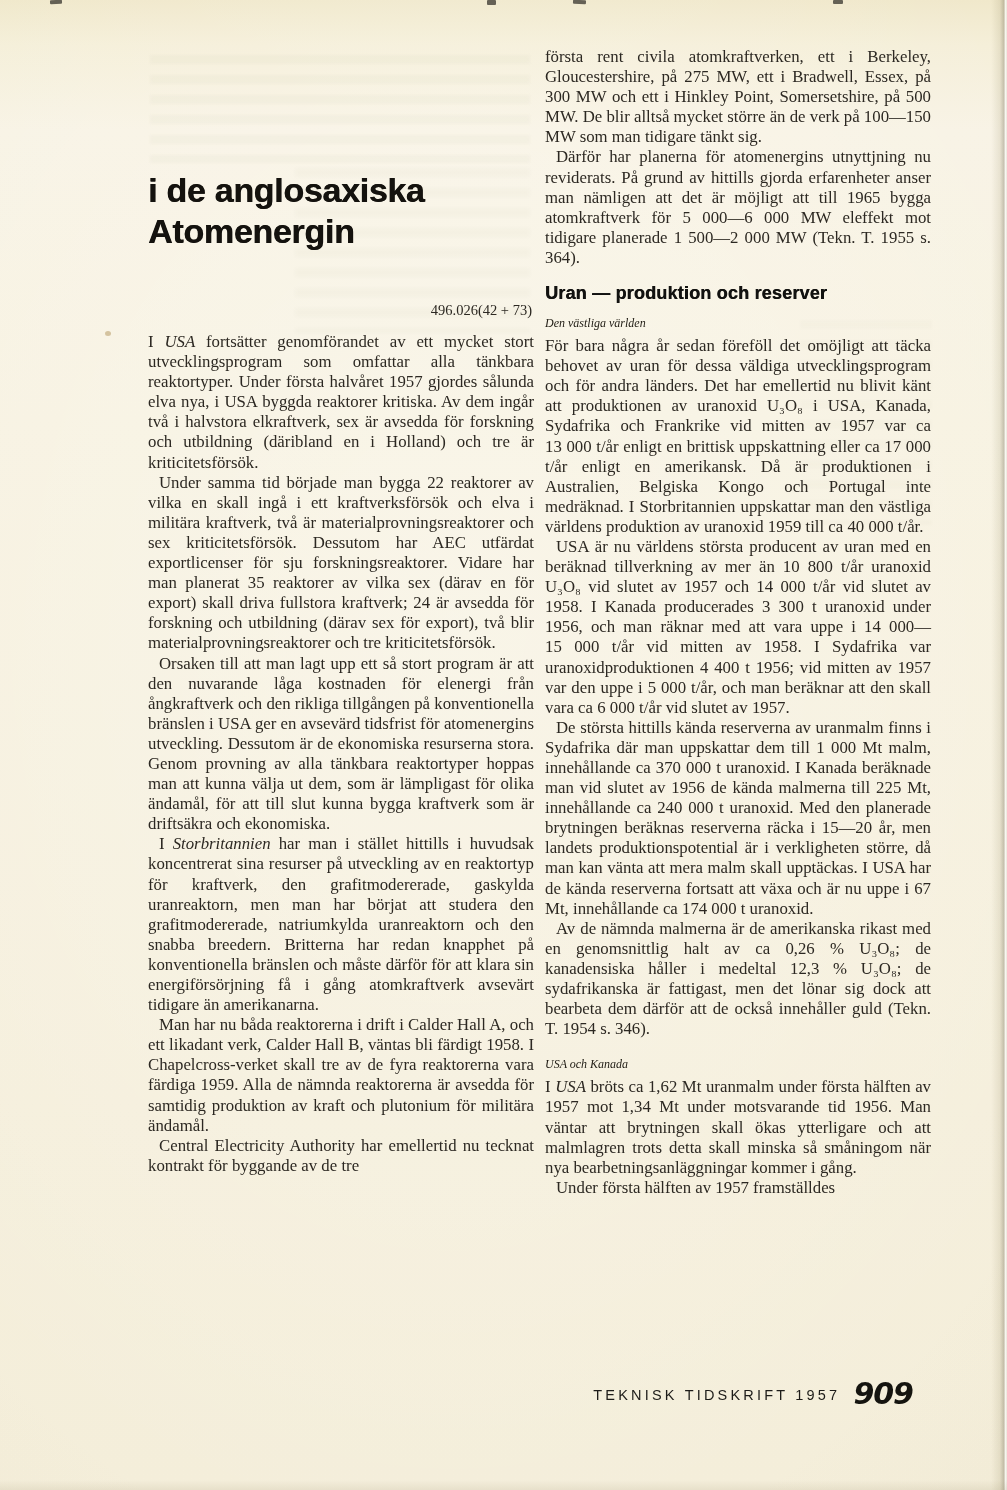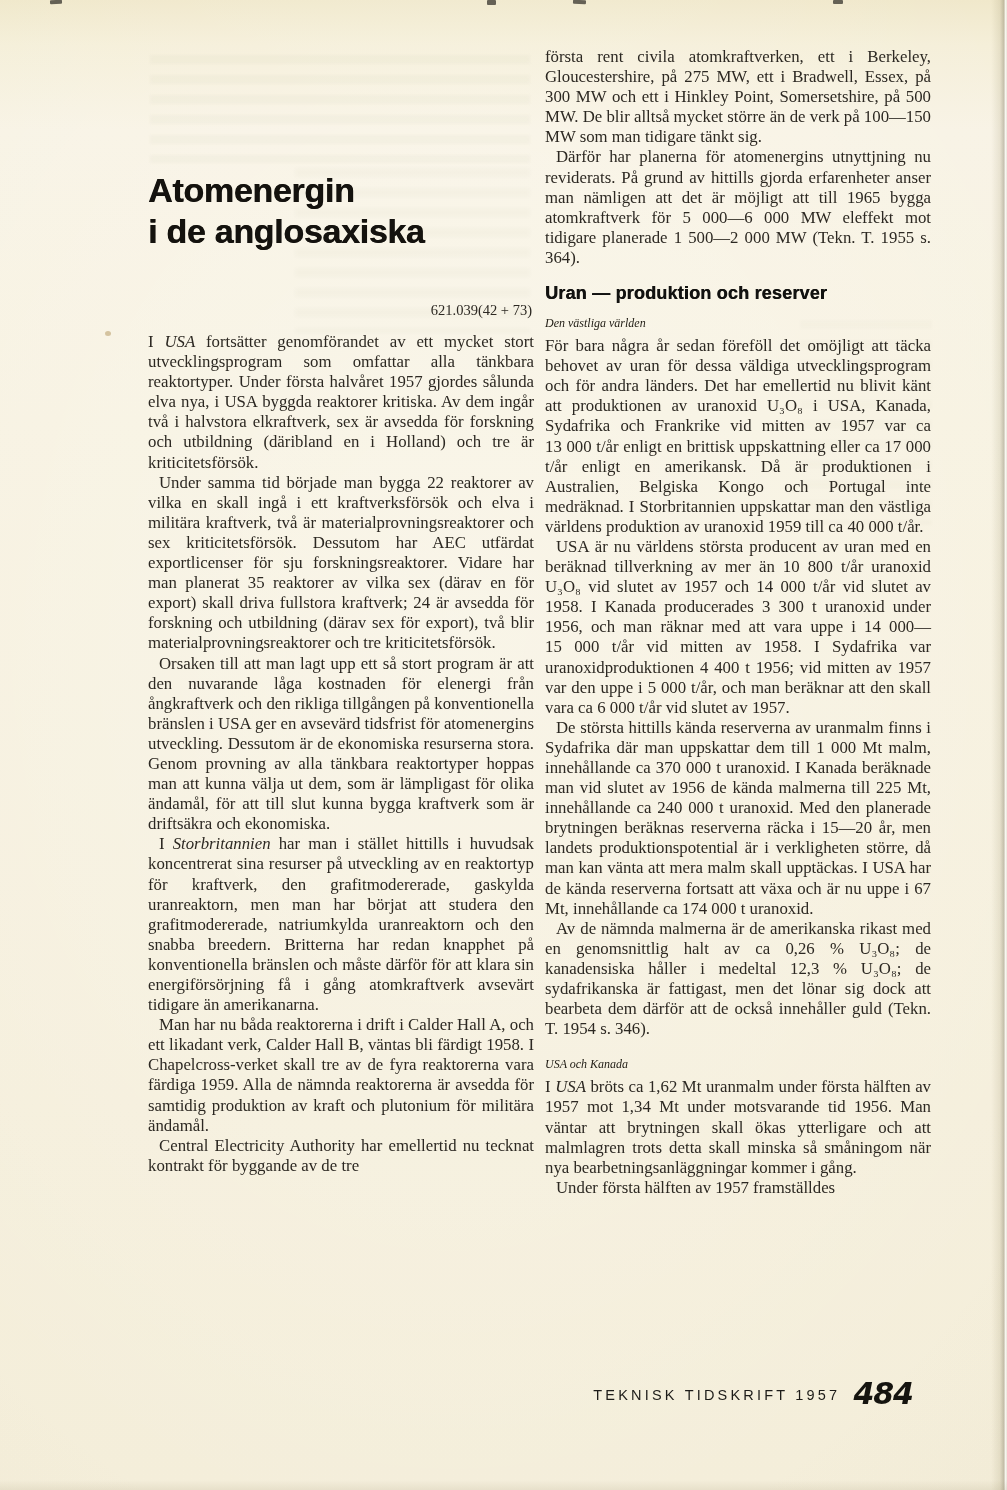--- a/index.html
+++ b/index.html
@@ -95,24 +95,24 @@
   <div class="ghost" style="left:800px;top:320px;width:132px;height:205px;opacity:.3;"></div>
 
   <div class="scan-mark" style="left:50px;top:0;width:12px;height:4px;transform:rotate(-2deg);"></div>
   <div class="scan-mark" style="left:487px;top:0;width:9px;height:5px;"></div>
   <div class="scan-mark" style="left:573px;top:0;width:13px;height:4px;transform:rotate(2deg);"></div>
   <div class="scan-mark" style="left:833px;top:0;width:10px;height:4px;"></div>
   <div class="ink-speck" style="left:105px;top:331px;"></div>
 
   <div class="col col-left">
     <div class="article-title">
+      <div>i de anglosaxiska</div>
       <div>Atomenergin</div>
-      <div>i de anglosaxiska</div>
     </div>
-    <div class="classification">621.039(42 + 73)</div>
+    <div class="classification">496.026(42 + 73)</div>
     <div>
         <p class="noindent"><span>I </span><span class="it">USA</span><span> fortsätter genomförandet av ett mycket stort utvecklingsprogram som omfattar alla tänkbara reaktortyper. Under första halvåret 1957 gjordes sålunda elva nya, i USA byggda reaktorer kritiska. Av dem ingår två i halvstora elkraftverk, sex är avsedda för forskning och utbildning (däribland en i Holland) och tre är kriticitetsförsök.</span></p>
         <p><span>Under samma tid började man bygga 22 reaktorer av vilka en skall ingå i ett kraftverksförsök och elva i militära kraftverk, två är materialprovningsreaktorer och sex kriticitetsförsök. Dessutom har AEC utfärdat exportlicenser för sju forskningsreaktorer. Vidare har man planerat 35 reaktorer av vilka sex (därav en för export) skall driva fullstora kraftverk; 24 är avsedda för forskning och utbildning (därav sex för export), två blir materialprovningsreaktorer och tre kriticitetsförsök.</span></p>
         <p><span>Orsaken till att man lagt upp ett så stort program är att den nuvarande låga kostnaden för elenergi från ångkraftverk och den rikliga tillgången på konventionella bränslen i USA ger en avsevärd tidsfrist för atomenergins utveckling. Dessutom är de ekonomiska resurserna stora. Genom provning av alla tänkbara reaktortyper hoppas man att kunna välja ut dem, som är lämpligast för olika ändamål, för att till slut kunna bygga kraftverk som är driftsäkra och ekonomiska.</span></p>
         <p><span>I </span><span class="it">Storbritannien</span><span> har man i stället hittills i huvudsak koncentrerat sina resurser på utveckling av en reaktortyp för kraftverk, den grafitmodererade, gaskylda uranreaktorn, men man har börjat att studera den grafitmodererade, natriumkylda uranreaktorn och den snabba breedern. Britterna har redan knapphet på konventionella bränslen och måste därför för att klara sin energiförsörjning få i gång atomkraftverk avsevärt tidigare än amerikanarna.</span></p>
         <p><span>Man har nu båda reaktorerna i drift i Calder Hall A, och ett likadant verk, Calder Hall B, väntas bli färdigt 1958. I Chapelcross-verket skall tre av de fyra reaktorerna vara färdiga 1959. Alla de nämnda reaktorerna är avsedda för samtidig produktion av kraft och plutonium för militära ändamål.</span></p>
         <p><span>Central Electricity Authority har emellertid nu tecknat kontrakt för byggande av de tre</span></p>
       </div>
   </div>
 
@@ -126,18 +126,18 @@
         <p><span>USA är nu världens största producent av uran med en beräknad tillverkning av mer än 10&nbsp;800 t/år uranoxid U₃O₈ vid slutet av 1957 och 14&nbsp;000 t/år vid slutet av 1958. I Kanada producerades 3&nbsp;300 t uranoxid under 1956, och man räknar med att vara uppe i 14&nbsp;000—15&nbsp;000 t/år vid mitten av 1958. I Sydafrika var uranoxidproduktionen 4&nbsp;400 t 1956; vid mitten av 1957 var den uppe i 5&nbsp;000 t/år, och man beräknar att den skall vara ca 6&nbsp;000 t/år vid slutet av 1957.</span></p>
         <p><span>De största hittills kända reserverna av uranmalm finns i Sydafrika där man uppskattar dem till 1&nbsp;000 Mt malm, innehållande ca 370&nbsp;000 t uranoxid. I Kanada beräknade man vid slutet av 1956 de kända malmerna till 225 Mt, innehållande ca 240&nbsp;000 t uranoxid. Med den planerade brytningen beräknas reserverna räcka i 15—20 år, men landets produktionspotential är i verkligheten större, då man kan vänta att mera malm skall upptäckas. I USA har de kända reserverna fortsatt att växa och är nu uppe i 67 Mt, innehållande ca 174&nbsp;000 t uranoxid.</span></p>
         <p><span>Av de nämnda malmerna är de amerikanska rikast med en genomsnittlig halt av ca 0,26 % U₃O₈; de kanadensiska håller i medeltal 12,3 % U₃O₈; de sydafrikanska är fattigast, men det lönar sig dock att bearbeta dem därför att de också innehåller guld (Tekn. T. 1954 s. 346).</span></p>
         <p class="subheading gap">USA och Kanada</p>
         <p class="noindent"><span>I </span><span class="it">USA</span><span> bröts ca 1,62 Mt uranmalm under första hälften av 1957 mot 1,34 Mt under motsvarande tid 1956. Man väntar att brytningen skall ökas ytterligare och att malmlagren trots detta skall minska så småningom när nya bearbetningsanläggningar kommer i gång.</span></p>
         <p><span>Under första hälften av 1957 framställdes</span></p>
       </div>
   </div>
 
   <div class="footer">
-    <span class="journal">TEKNISK TIDSKRIFT 1957</span><span class="pagenum">484</span>
+    <span class="journal">TEKNISK TIDSKRIFT 1957</span><span class="pagenum">909</span>
   </div>
 
   <div class="edge-right"></div>
   <div class="edge-bottom"></div>
 </div>
 
 </body></html>

